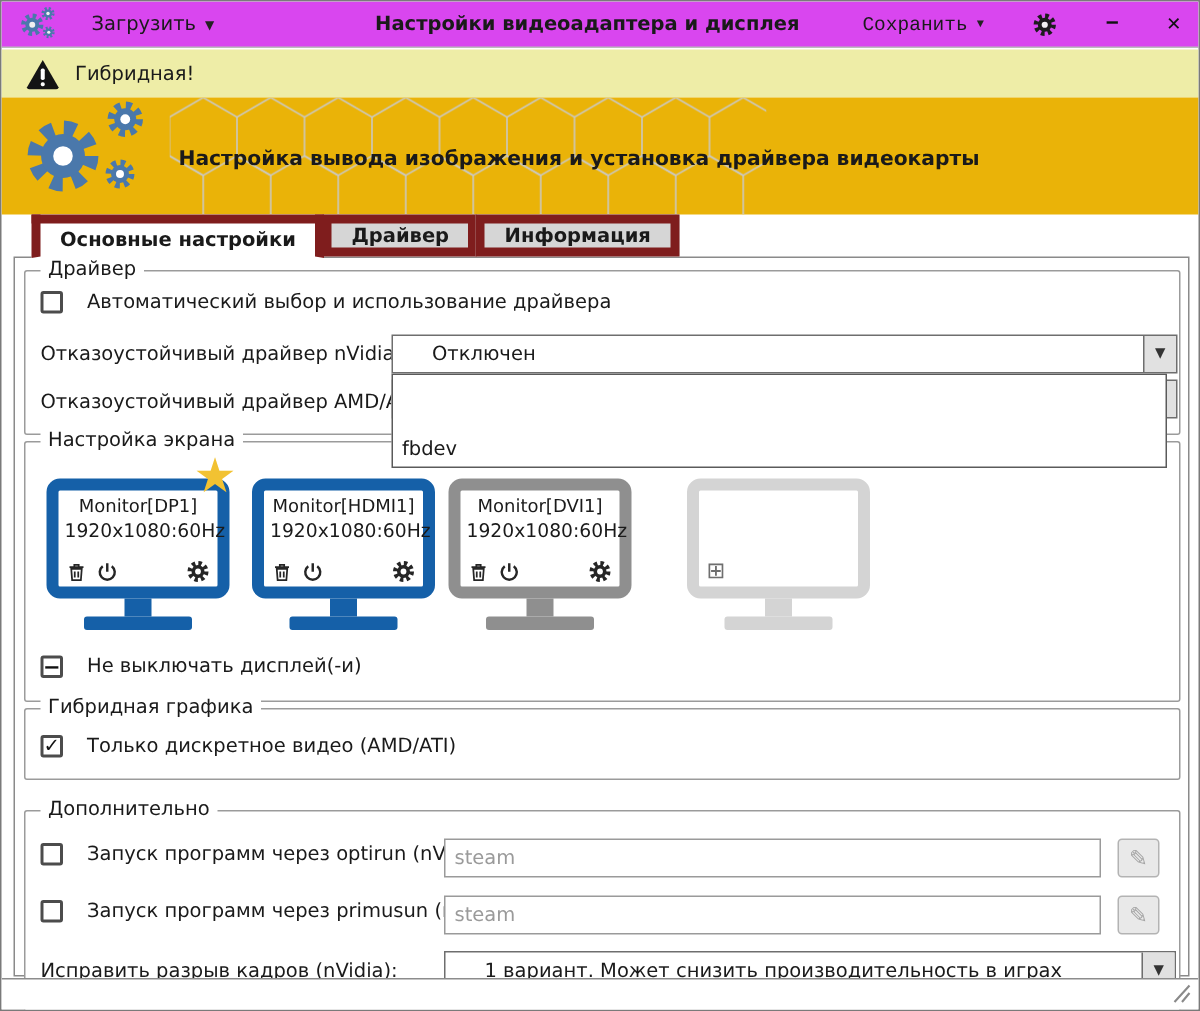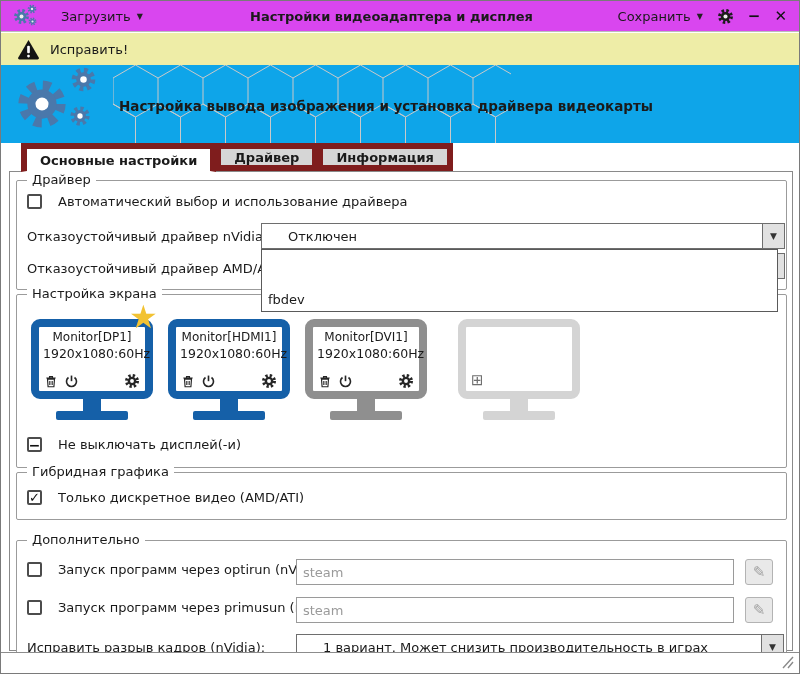--- a/index.html
+++ b/index.html
@@ -6,29 +6,29 @@
   html,body { width:800px; height:674px; font-family:"DejaVu Sans","Liberation Sans",sans-serif; }
   .window { position:relative; width:800px; height:674px; background:#fff; border:1px solid #7a7a7a; overflow:hidden; font-size:13px; color:#1a1a1a; }
 
   
   .titlebar { position:absolute; left:0; top:0; width:100%; height:31px; background:#d946ef; border-bottom:1px solid #bcbcbc; display:flex; align-items:center; padding:0 12px 0 12px; }
   .app-icon { position:relative; width:26px; height:24px; flex:none; }
   .app-icon svg { position:absolute; }
   .menu-btn { display:inline-flex; align-items:center; gap:6px; margin-left:22px; cursor:default; }
   .menu-btn .arr { font-size:8px; color:#222; }
   .win-title { position:absolute; left:50%; transform:translateX(-53%); font-weight:bold; }
-  .tb-right { margin-left:auto; display:flex; align-items:center; gap:14px; }
+  .tb-right { margin-left:auto; display:flex; align-items:center; gap:32px;font-family:Liberation Mono, monospace; }
   .tb-gear { display:inline-flex; }
   .tb-glyph { font-size:15px; line-height:1; color:#111; }
 
   
   .warnbar { position:absolute; left:0; top:32px; width:100%; height:32px; background:#eeeda7; display:flex; align-items:center; padding-left:16px; gap:10px; }
 
   
-  .header { position:absolute; left:0; top:64px; width:100%; height:78px; background:#0ea5e9; }
+  .header { position:absolute; left:0; top:64px; width:100%; height:78px; background:#eab308; }
   .hexes { position:absolute; left:112px; top:0; }
   .logo { position:relative; width:100px; height:72px; margin:3px 0 0 12px; }
   .logo svg { position:absolute; }
   .subtitle { position:absolute; left:118px; top:33px; font-weight:bold; font-size:13.5px; }
 
   
   .tabs { position:absolute; left:20px; top:142px; height:29px; display:flex; z-index:6; }
   .tab { height:28px; padding:4px 13px; display:flex; align-items:center; background:#d6d6d6; border:6px solid #7f1d1d; margin-left:-1px; cursor:default;font-weight:bold; }
   .tab.active { background:#fff; height:29px; border-bottom:1px solid #fff; z-index:7; margin-left:0; }
 
@@ -119,21 +119,21 @@
       <span class="tb-glyph">✕</span>
     </span>
   </div>
 
   <div class="warnbar" style="background: rgb(238, 237, 167);">
     <svg width="23" height="21" viewBox="0 0 24 22">
       <path d="M12 1 L23 20 Q23 21.5 21.5 21.5 L2.5 21.5 Q1 21.5 1 20 Z" fill="#141414"></path>
       <rect x="10.6" y="7" width="2.8" height="8" rx="1.2" fill="#fff"></rect>
       <rect x="10.6" y="16.6" width="2.8" height="2.8" rx="1.2" fill="#fff"></rect>
     </svg>
-    <span>Исправить!</span>
+    <span>Гибридная!</span>
   </div>
 
   <div class="header">
     <svg class="hexes" width="398" height="78">
       <defs>
         <pattern id="hx" width="45" height="78" patternUnits="userSpaceOnUse">
           <path d="M22.5 0 L45 13 L45 39 L22.5 52 L0 39 L0 13 Z" fill="none" stroke="#c9c9c9" stroke-width="1"></path>
           <path d="M0 91 L-22.5 78 L-22.5 52 M0 39 L22.5 52 L22.5 78 L0 91" fill="none" stroke="#c9c9c9" stroke-width="1"></path>
           <path d="M45 39 L67.5 52 M22.5 78 L45 91" fill="none" stroke="#c9c9c9" stroke-width="1"></path>
         </pattern>
@@ -239,21 +239,21 @@
                 <circle cx="12" cy="12" r="8" fill="none" stroke="#262626" stroke-width="5" stroke-dasharray="3.3 3"></circle>
                 <circle cx="12" cy="12" r="6.5" fill="#262626"></circle>
                 <circle cx="12" cy="12" r="2.9" fill="#fff"></circle>
               </svg>
           </div>
         </div>
         <div class="m-neck"></div>
           <div class="m-base"></div>
       </div>
 
-      <div class="monitor" style="left: 288px; --c: #8f8f8f;">
+      <div class="monitor" style="left: 282px; --c: #8f8f8f;">
         <div class="m-screen">
           <div class="m-name">Monitor[DVI1]</div>
           <div class="m-res">1920x1080:60Hz</div>
           <div class="m-icons">
             <svg width="14" height="15" viewBox="0 0 24 24">
                 <path d="M6 8h12l-1 13H7Z M4 6h16 M9.5 6V3.5h5V6 M10 11v7 M14 11v7" fill="none" stroke="#262626" stroke-width="2"></path>
               </svg>
             <svg width="15" height="15" viewBox="0 0 24 24">
                 <path d="M12 2.5v9" stroke="#262626" stroke-width="2.6" fill="none"></path>
                 <path d="M7.2 5.6a8 8 0 1 0 9.6 0" fill="none" stroke="#262626" stroke-width="2.6"></path>

